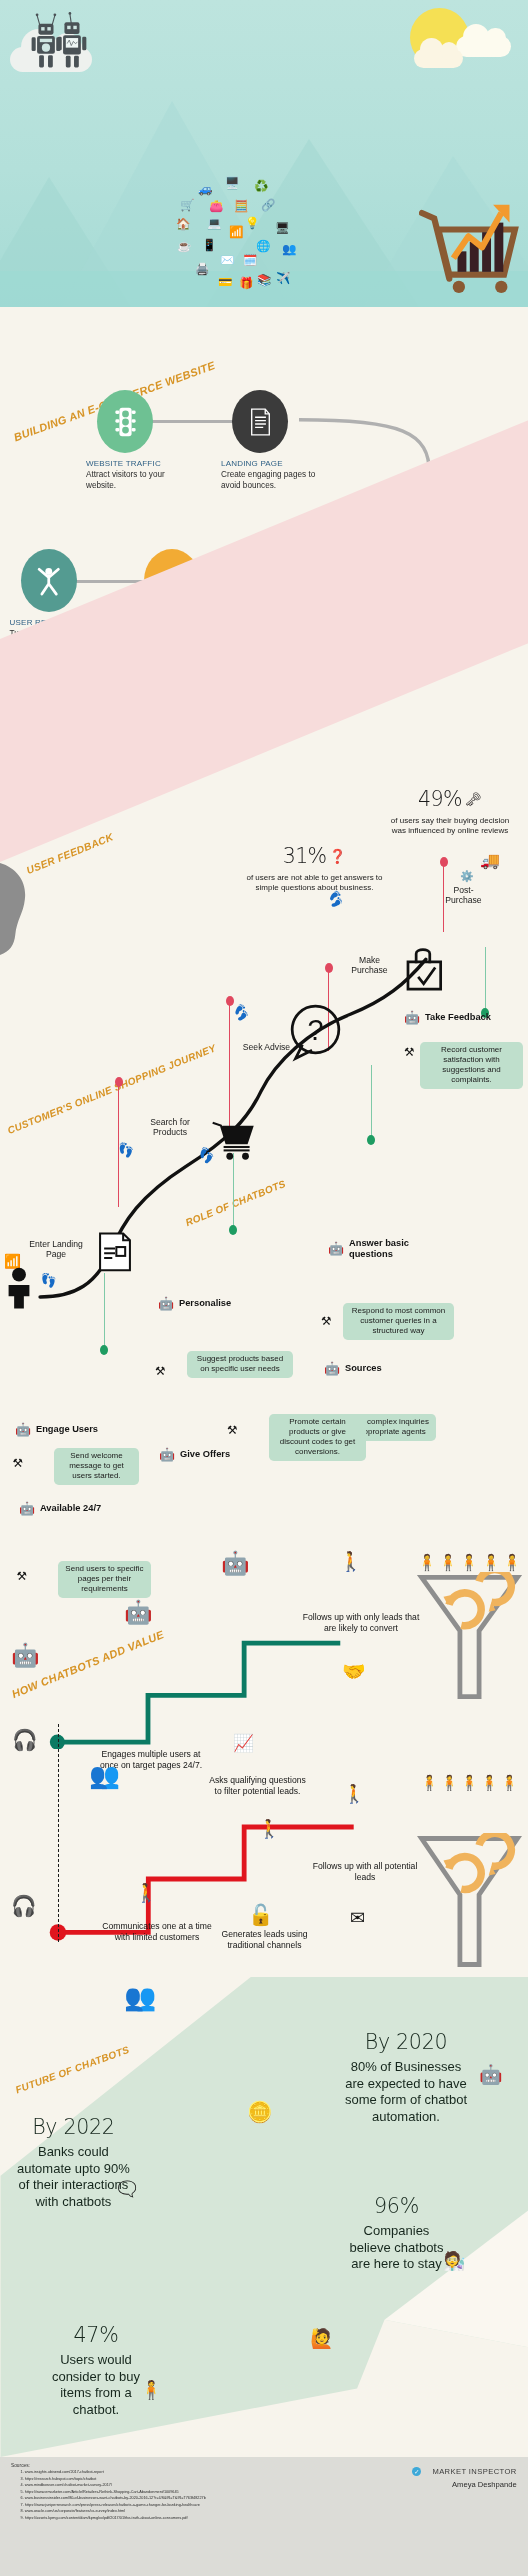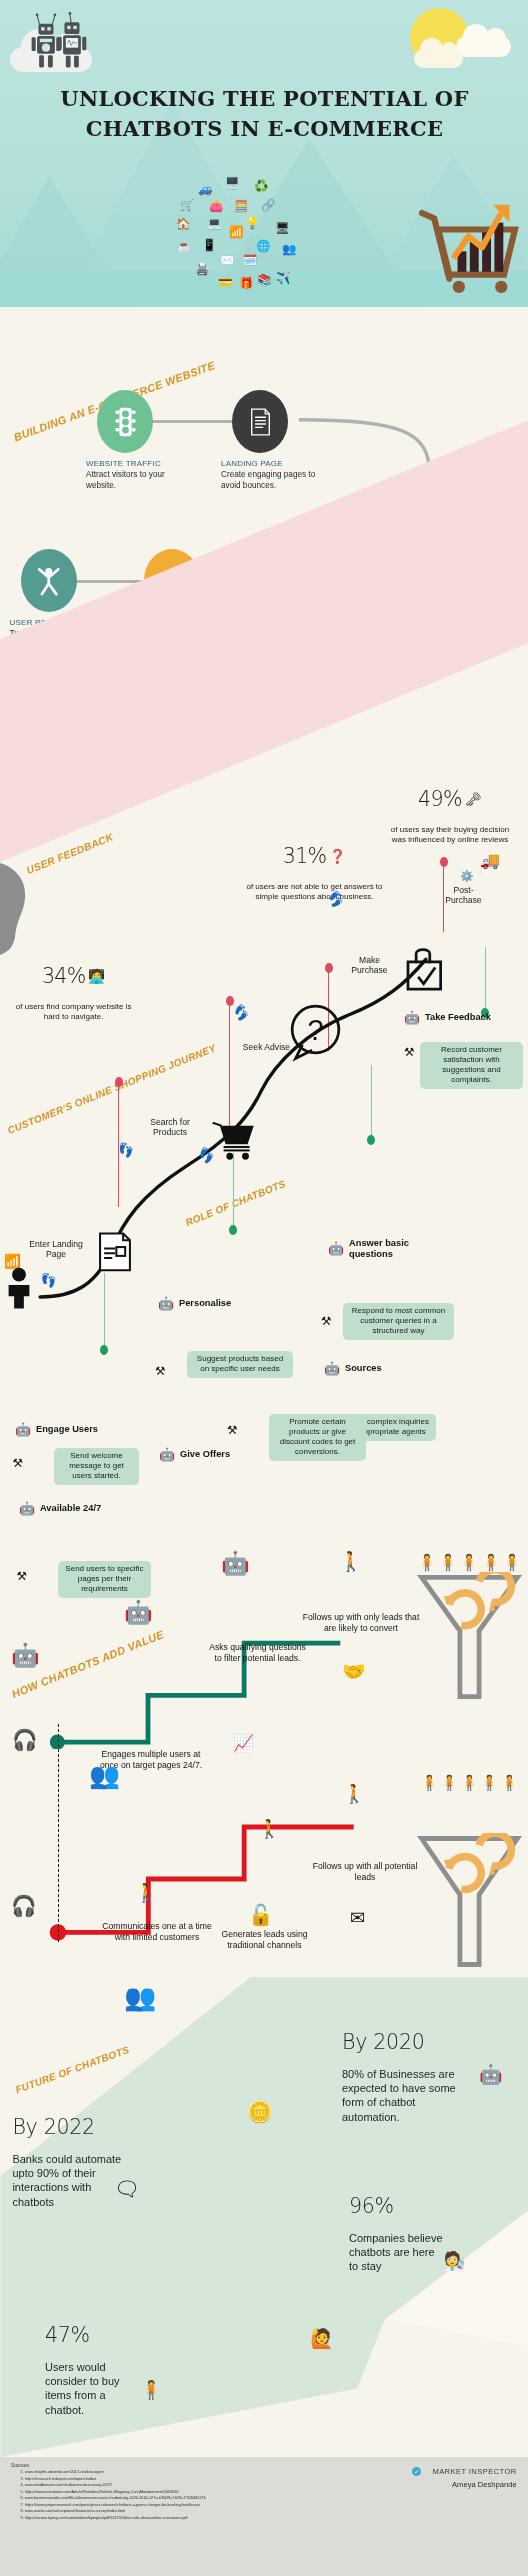--- a/index.html
+++ b/index.html
@@ -72,21 +72,21 @@
   
   .pinkband {
     position:absolute; left:-82px; top:673px; width:741px; height:206px;
     background:#f7dcdb; transform:rotate(-22.5deg); transform-origin:left top;
   }
 
   .stat { position:absolute; }
   .stat .num { font-family:"DejaVu Sans", sans-serif; font-weight:300; font-size:20.6px; line-height:1;
       color:#1b1b1b; letter-spacing:-0.7px; display:inline-block; vertical-align:middle; }
   .stat .sym { font-size:13.7px; margin-left:2.7px; vertical-align:middle; }
-  .stat .txt { font-size:8px; line-height:1.27; color:#1b1b1b; margin-top:15px; }
+  .stat .txt { font-size:8px; line-height:1.27; color:#1b1b1b; margin-top:6px; }
 
   .jlabel { position:absolute; font-size:8.6px; line-height:1.2; color:#1b1b1b; text-align:center; }
 
   .green-chip {
     position:absolute; background:#bfdfcc; border-radius:4.8px; padding:3.4px 4.8px;
     font-size:8px; line-height:1.25; color:#1b1b1b; text-align:center;
   }
   .bot-row { position:absolute; display:flex; align-items:center; gap:4.8px; }
   .bot-row .lbl { font-size:9.3px; font-weight:700; color:#141414; line-height:1.18; }
   .bot-ico { font-size:13px; line-height:1; color:#111; }
@@ -99,23 +99,23 @@
   .pin { position:absolute; width:1.4px; background:#e0485f; }
   .pin::before { content:""; position:absolute; top:-6.2px; left:-3.4px; width:8.2px; height:10.3px;
      background:#e0485f; border-radius:50%; }
   .pin-g { position:absolute; width:1px; background:#7fc9a8; }
   .pin-g::after { content:""; position:absolute; bottom:-6.2px; left:-3.8px; width:8.2px; height:10.3px;
      background:#1e9c62; border-radius:50%; }
   .value-lab { left:9.6px; top:1689px; transform:rotate(-22deg); transform-origin:left top; font-size:11px; }
   .vtext { position:absolute; font-size:8.6px; line-height:1.26; color:#141414; text-align:center; }
   .people-row { position:absolute; display:flex; gap:1.4px; }
   .future-lab { left:13.7px; top:2085px; transform:rotate(-20deg); transform-origin:left top; font-size:10px; }
-  .fstat { position:absolute; }
+  .fstat { position:absolute; text-align:center; }
   .fstat .big { font-family:"DejaVu Sans", sans-serif; font-weight:300; font-size:20.6px; line-height:1.05; color:#16271d; letter-spacing:-0.3px; }
-  .fstat .sm  { font-size:11px; line-height:1.3; color:#16271d; margin-top:13px; }
+  .fstat .sm  { font-size:13px; line-height:1.3; color:#16271d; margin-top:5px; }
 
   
   .footer { position:absolute; top:2457px; left:0; width:529px; height:119px; background:#dcdcd7; }
   .src-title { position:absolute; left:11px; top:5.5px; font-size:4.8px; color:#333; }
   .src-list { position:absolute; left:20.6px; top:12.4px; width:295px; }
   .src-list li { list-style:none; font-size:3.8px; line-height:1.72; color:#2b2b2b; word-break:break-all; }
   .brand { position:absolute; right:12.4px; top:9.6px; display:flex; align-items:center; gap:11px; }
   .brand .tick { width:9px; height:9px; border-radius:50%; background:#3ea9d8; color:#fff;
      font-size:6.2px; display:flex; align-items:center; justify-content:center; }
   .brand .bname { font-size:7.6px; color:#3a3a3a; letter-spacing:0.4px; }
@@ -167,24 +167,20 @@
           <rect x="64" y="41" width="18" height="14" fill="#eef6f4"></rect>
           <path d="M66 49 l3-5 3 8 3-6 3 3 3 -2" stroke="#4a5256" stroke-width="1" fill="none"></path>
           <rect x="52" y="39" width="6" height="20" rx="2"></rect>
             <rect x="88" y="39" width="6" height="20" rx="2"></rect>
           <rect x="64" y="67" width="7" height="17" rx="2"></rect>
             <rect x="76" y="67" width="7" height="17" rx="2"></rect>
         </g>
       </svg>
     </div>
 
-    <div class="hero-title">
-      <span>UNLOCKING THE POTENTIAL OF</span>
-      <span class="l2">CHATBOTS IN E-COMMERCE</span>
-    </div>
 
     <div class="icon-cloud">
       <span class="ic" style="left:45px;top:0;">🖥️</span>
       <span class="ic" style="left:18px;top:5.5px;">🚙</span>
       <span class="ic" style="left:74px;top:2.7px;">♻️</span>
       <span class="ic" style="left:0px;top:22px;">🛒</span>
       <span class="ic" style="left:29px;top:22.7px;">👛</span>
       <span class="ic" style="left:54px;top:23px;">🧮</span>
       <span class="ic" style="left:81px;top:22px;">🔗</span>
       <span class="ic" style="left:-4.1px;top:41px;">🏠</span>
@@ -329,24 +325,20 @@
     <div><span class="num">49%</span><span class="sym">🗝</span></div>
     <div class="txt">of users say their buying decision was influenced by online reviews</div>
   </div>
 
   <div class="stat" style="left:244px; top:846px; width:141px; text-align:center;">
     <div><span class="num">31%</span><span class="sym">❓</span></div>
     <div class="txt">of users are not able to get answers to simple questions about business.</div>
   </div>
 
 
-  <div class="stat" style="left:9.6px; top:966px; width:128px; text-align:center;">
-    <div><span class="num">34%</span><span class="sym">🧑‍💻</span></div>
-    <div class="txt">of users find company website is hard to navigate.</div>
-  </div>
 
   <div class="pin" style="left:443px; top:863px; height:69px;"></div>
   <div class="pin" style="left:328px; top:969px; height:82px;"></div>
   <div class="pin" style="left:229px; top:1002px; height:130px;"></div>
   <div class="pin" style="left:118px; top:1083px; height:124px;"></div>
 
   <div class="pin-g" style="left:485px; top:947px; height:65px;"></div>
   <div class="pin-g" style="left:371px; top:1065px; height:74px;"></div>
   <div class="pin-g" style="left:233px; top:1153px; height:76px;"></div>
   <div class="pin-g" style="left:104px; top:1273px; height:76px;"></div>
@@ -455,21 +447,21 @@
   <svg style="position:absolute; left:45px; top:1591px;" width="309" height="158" viewBox="0 0 450 230">
     <path d="M18 220 H 150 V 152 H 290 V 76 H 430" stroke="#0b7a63" stroke-width="7" fill="none"></path>
     <circle cx="18" cy="220" r="11" fill="#0b7a63"></circle>
   </svg>
   <div class="ped" style="left:11px; top:1642px; font-size:23px;">🤖</div>
   <div class="ped" style="left:124px; top:1599px; font-size:23px;">🤖</div>
   <div class="ped" style="left:221px; top:1550px; font-size:23px;">🤖</div>
   <div class="ped" style="left:339px; top:1550px; font-size:19px;">🚶</div>
 
   <div class="vtext" style="left:96px; top:1749px; width:110px;">Engages multiple users at once on target pages 24/7.</div>
-  <div class="vtext" style="left:206px; top:1642px; width:103px;">Asks qualifying questions to filter potential leads.</div>
+  <div class="vtext" style="left:206px; top:1775px; width:103px;">Asks qualifying questions to filter potential leads.</div>
   <div class="vtext" style="left:302px; top:1612px; width:118px;">Follows up with only leads that are likely to convert</div>
   <div class="ped" style="left:89px; top:1761px; font-size:25px;">👥</div>
   <div class="ped" style="left:233px; top:1733px; font-size:17px;">📈</div>
   <div class="ped" style="left:342px; top:1660px; font-size:19px;">🤝</div>
 
   <div class="people-row" style="left:417px; top:1553px;">
     <span style="font-size:16px; color:#1b7a6b;">🧍</span>
     <span style="font-size:16px; color:#1b7a6b;">🧍</span>
     <span style="font-size:16px; color:#1b7a6b;">🧍</span>
     <span style="font-size:16px; color:#1b7a6b;">🧍</span>

